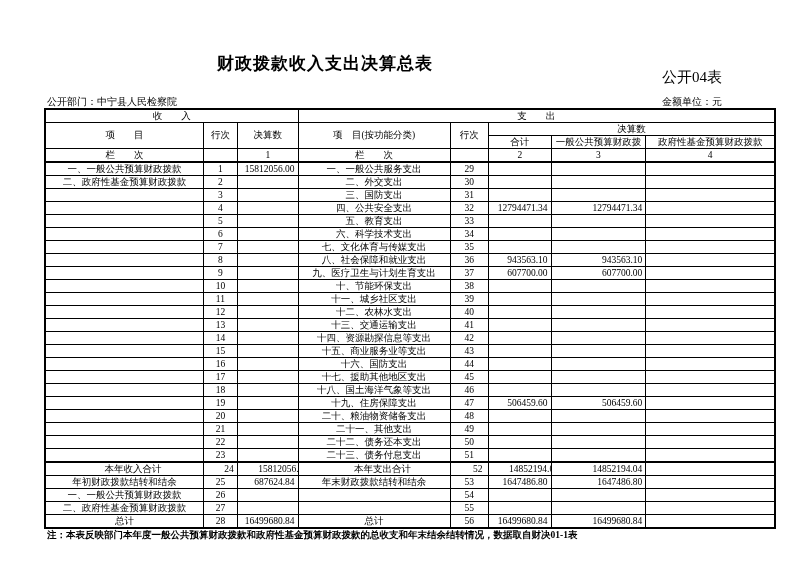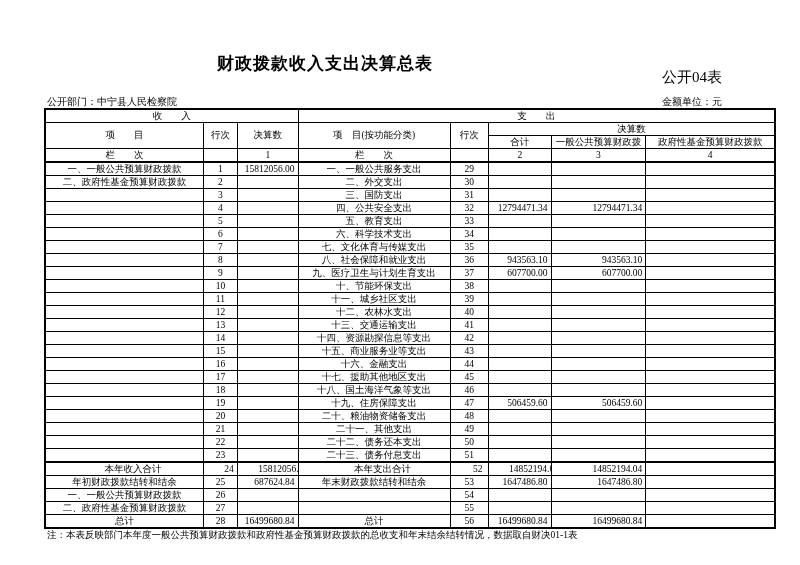--- a/index.html
+++ b/index.html
@@ -30,21 +30,21 @@
     overflow:hidden; white-space:nowrap;
     font-weight:normal;
   }
   td.c    { text-align:center; padding:0 1px; }
   td.item { text-align:center; }
   td.val  { text-align:right; }
   td.sep  { border-left:2px solid #000; }
   tr.lanci td     { border-bottom:2px solid #000;margin-left:11px; }
   tr.thick-top td { border-top:2px solid #000;padding-left:20px; }
   td.sum-item { font-weight:bold; text-align:center; }
-  .note { position:absolute; top:529px; left:47px; font-size:9.5px; }
+  .note { position:absolute; top:529px; left:47px; font-size:9.5px;font-weight:bold; }
 </style>
 </head>
 <body>
 
 <div class="page">
 
   <h1 class="title">财政拨款收入支出决算总表</h1>
 
   <div class="table-code">公开04表</div>
   <div class="dept">公开部门：中宁县人民检察院</div>
@@ -238,21 +238,21 @@
           <td class="item sep">十五、商业服务业等支出</td>
           <td class="c">43</td>
           <td class="val"></td>
           <td class="val"></td>
           <td class="val"></td>
         </tr>
         <tr>
           <td class="item"></td>
           <td class="c">16</td>
           <td class="val"></td>
-          <td class="item sep">十六、金融支出</td>
+          <td class="item sep">十六、国防支出</td>
           <td class="c">44</td>
           <td class="val"></td>
           <td class="val"></td>
           <td class="val"></td>
         </tr>
         <tr>
           <td class="item"></td>
           <td class="c">17</td>
           <td class="val"></td>
           <td class="item sep">十七、援助其他地区支出</td>

